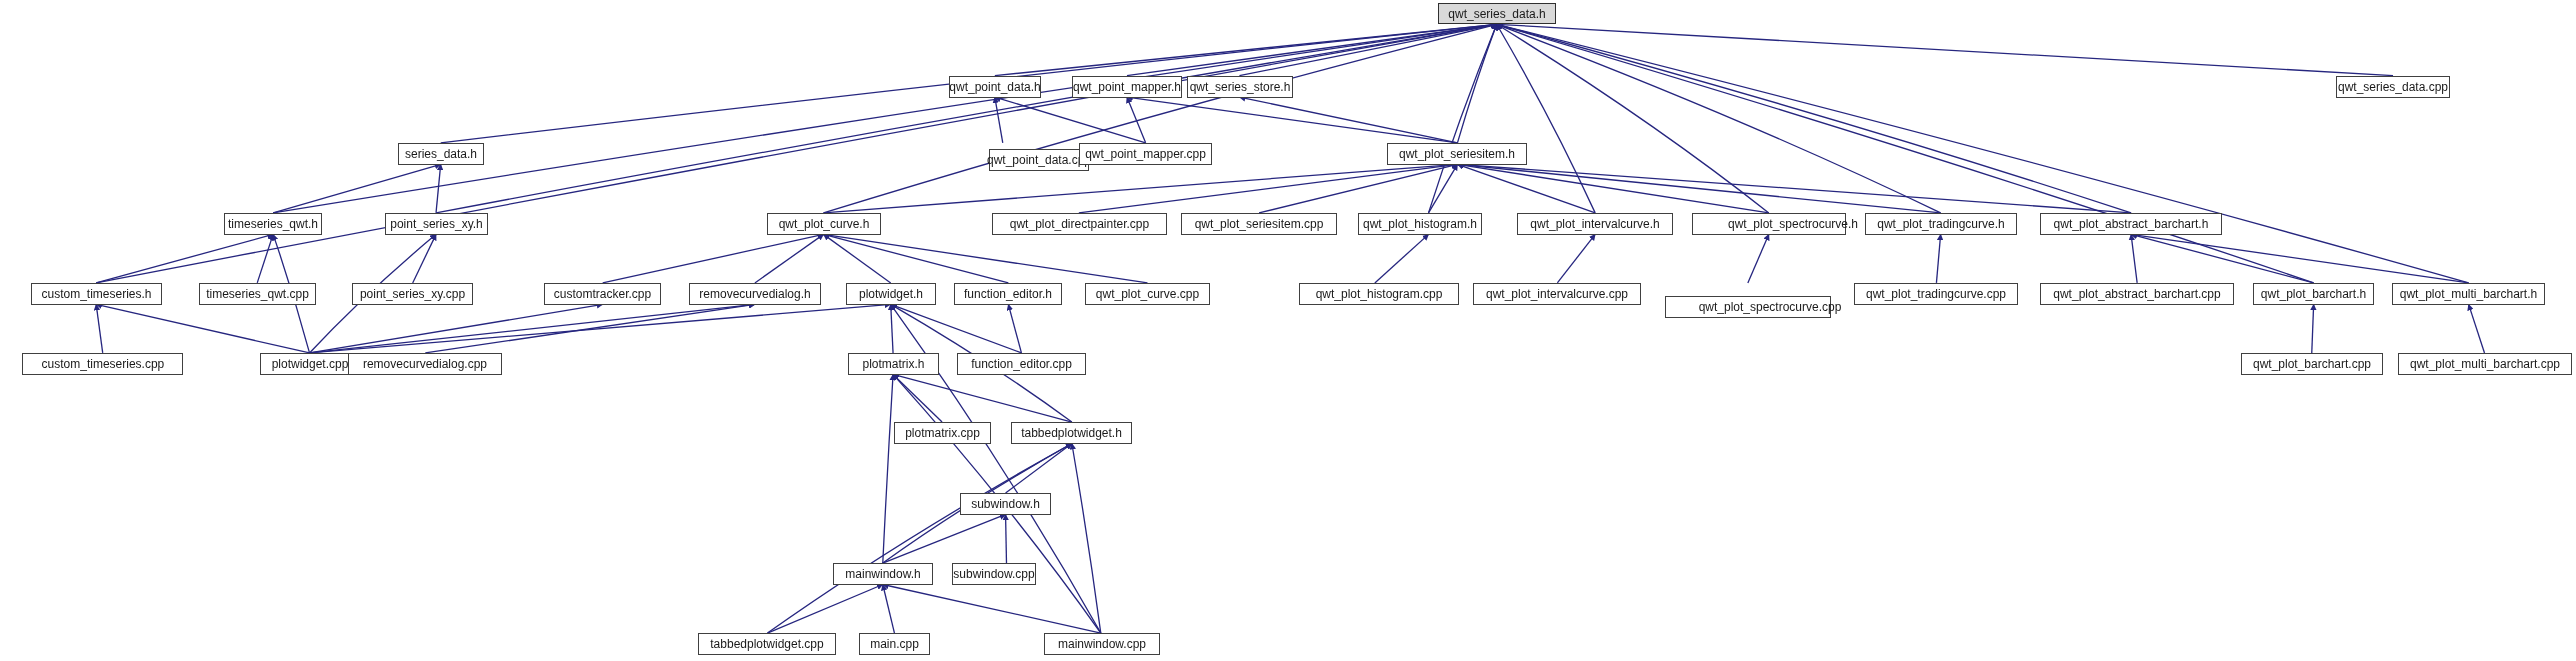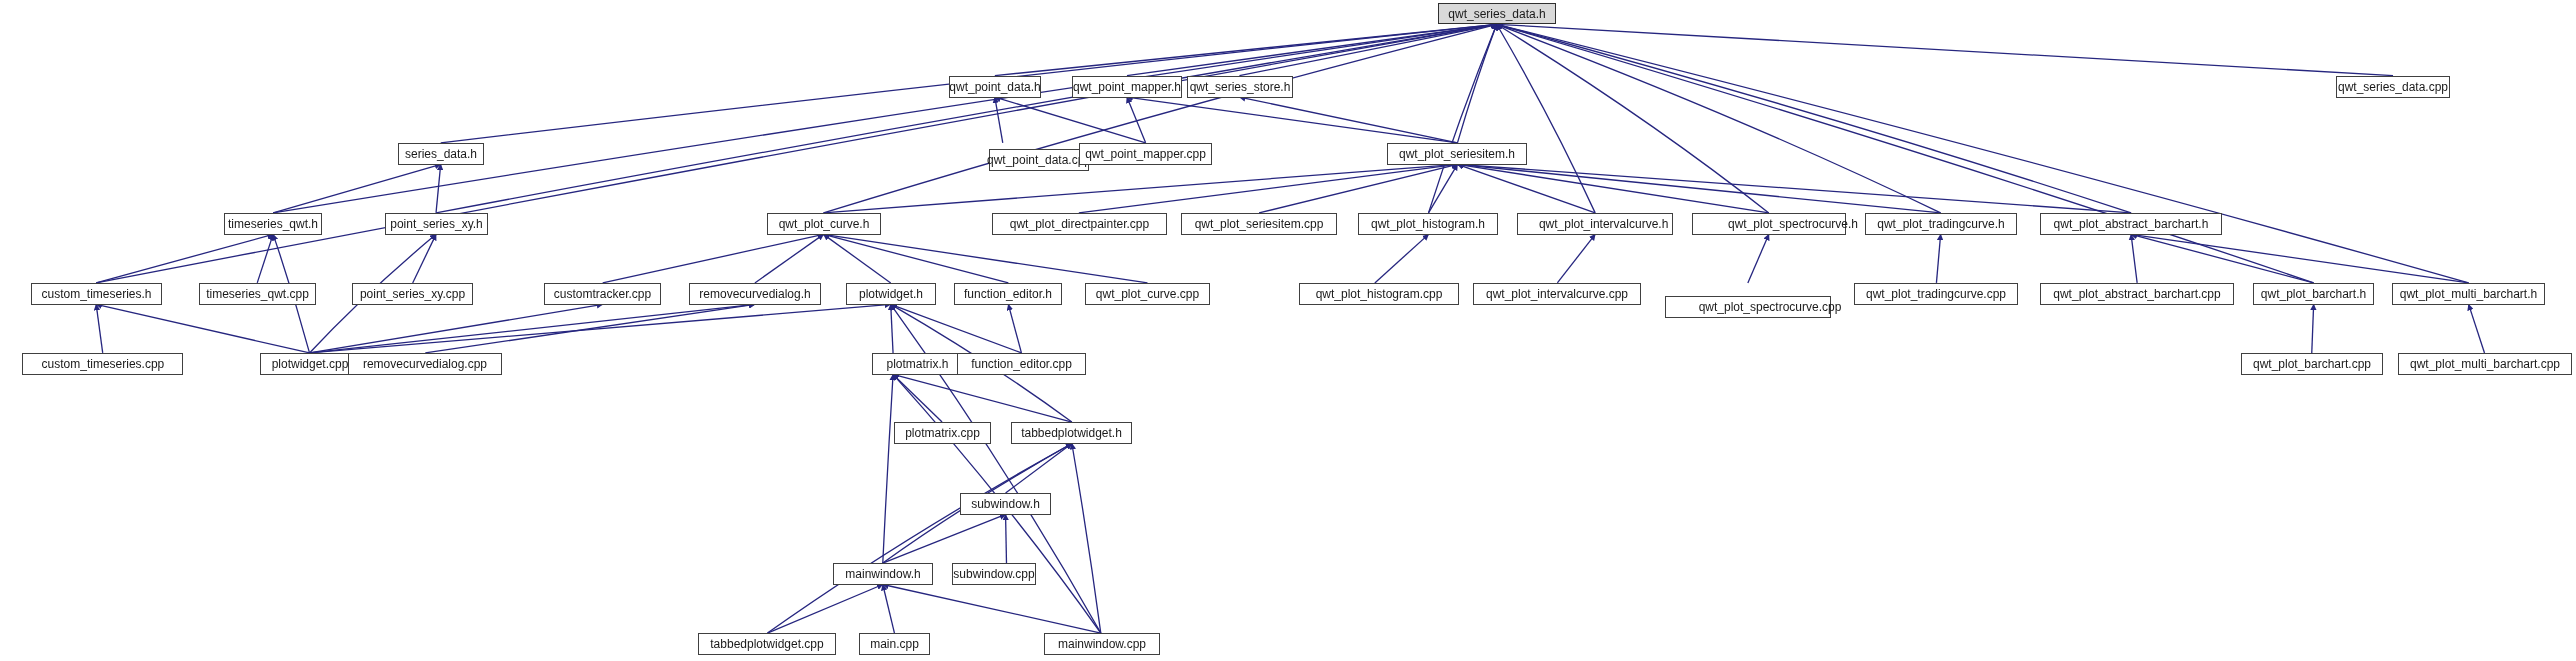--- a/index.html
+++ b/index.html
@@ -153,24 +153,24 @@
     </div>
     <div class="node" style="left: 767px; top: 213px; width: 114px;">
       <span>qwt_plot_curve.h</span>
     </div>
     <div class="node" style="left: 992px; top: 213px; width: 175px;">
       <span>qwt_plot_directpainter.cpp</span>
     </div>
     <div class="node" style="left: 1181px; top: 213px; width: 156px;">
       <span>qwt_plot_seriesitem.cpp</span>
     </div>
-    <div class="node" style="left: 1358px; top: 213px; width: 140px;">
+    <div class="node" style="left: 1358px; top: 213px; width: 124px;">
       <span>qwt_plot_histogram.h</span>
     </div>
-    <div class="node" style="left: 1517px; top: 213px; width: 156px; justify-content: flex-end;">
+    <div class="node" style="left: 1517px; top: 213px; width: 156px;">
       <span>qwt_plot_intervalcurve.h</span>
     </div>
     <div class="node" style="left: 1692px; top: 213px; width: 154px; padding-left: 48px;">
       <span>qwt_plot_spectrocurve.h</span>
     </div>
     <div class="node" style="left: 1865px; top: 213px; width: 152px;">
       <span>qwt_plot_tradingcurve.h</span>
     </div>
     <div class="node" style="left: 2040px; top: 213px; width: 182px;">
       <span>qwt_plot_abstract_barchart.h</span>
@@ -222,21 +222,21 @@
     </div>
     <div class="node" style="left: 22.4px; top: 353px; width: 161px;">
       <span>custom_timeseries.cpp</span>
     </div>
     <div class="node" style="left: 260px; top: 353px; width: 100px;">
       <span>plotwidget.cpp</span>
     </div>
     <div class="node" style="left: 348px; top: 353px; width: 154px;">
       <span>removecurvedialog.cpp</span>
     </div>
-    <div class="node" style="left: 848px; top: 353px; width: 91px; margin-left: 24px;">
+    <div class="node" style="left: 848px; top: 353px; width: 91px;">
       <span>plotmatrix.h</span>
     </div>
     <div class="node" style="left: 957px; top: 353px; width: 129px;">
       <span>function_editor.cpp</span>
     </div>
     <div class="node" style="left: 894px; top: 422px; width: 97px; justify-content: center;">
       <span>plotmatrix.cpp</span>
     </div>
     <div class="node" style="left: 1011px; top: 422px; width: 121px;">
       <span>tabbedplotwidget.h</span>

